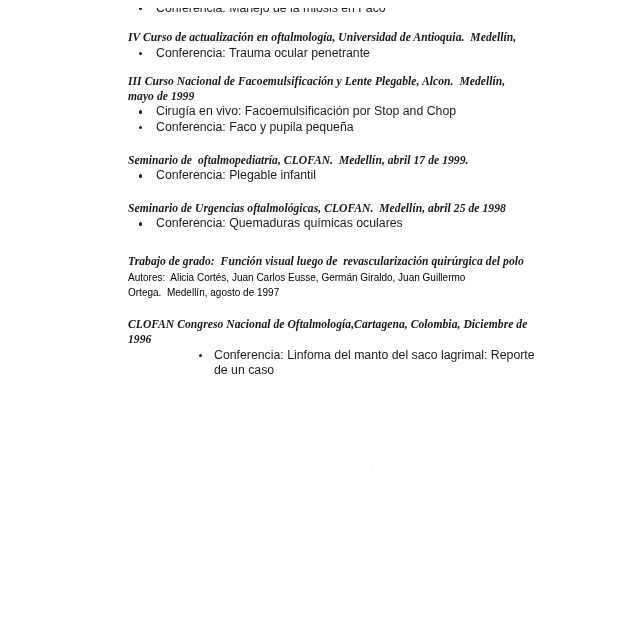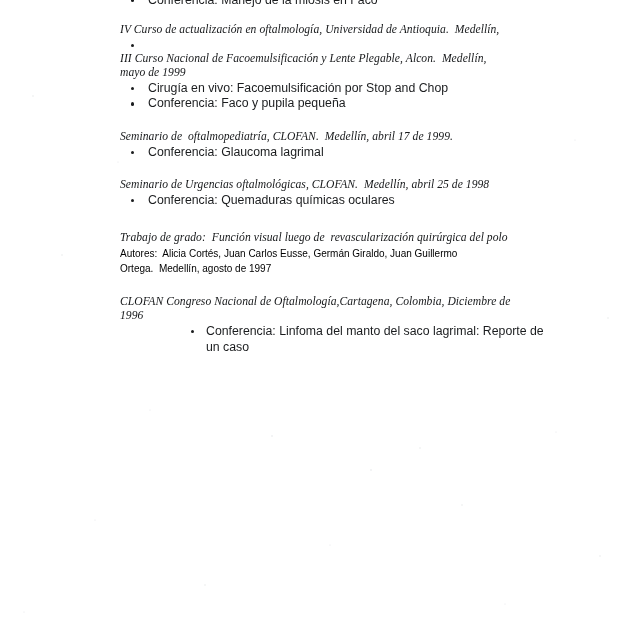--- a/index.html
+++ b/index.html
@@ -19,32 +19,32 @@
   #paper-noise {
     position: absolute;
     inset: 0;
     pointer-events: none;
     opacity: 0.5;
   }
 
   #page {
     position: absolute;
     inset: 0;
-    padding: 0;
+    padding: 8px;
   }
 
   
   .block {
     position: relative;
   }
 
   .heading {
     font-family: "Liberation Serif", serif;
     font-style: italic;
-    font-weight: normal;
+    font-weight: bold;
     font-size: 11.6px;
     line-height: 14.6px;
     color: #16181a;
     margin: 0;
     padding: 0 40px 0 120px;
     text-align: left;
     letter-spacing: 0.05px;
   }
 
   .heading .h-line {
@@ -158,20 +158,21 @@
 
   <div class="spacer-lg"></div>
 
   <section class="block">
     <p class="heading">
       <span class="h-line">IV Curso de actualización en oftalmología, Universidad de Antioquia.  Medellín,</span>
     </p>
     <ul class="items">
       <li>
         <span class="bullet"></span>
+        <span>Conferencia:  Trauma ocular penetrante</span>
       </li>
     </ul>
   </section>
 
   <div class="spacer-lg"></div>
 
   <section class="block">
     <p class="heading">
       <span class="h-line">III Curso Nacional de Facoemulsificación y Lente Plegable, Alcon.  Medellín,</span>
       <span class="h-line">mayo de 1999</span>
@@ -191,21 +192,21 @@
   <div class="spacer-lg"></div>
   <div class="spacer-sm"></div>
 
   <section class="block">
     <p class="heading">
       <span class="h-line">Seminario de  oftalmopediatría, CLOFAN.  Medellín, abril 17 de 1999.</span>
     </p>
     <ul class="items">
       <li>
         <span class="bullet"></span>
-        <span>Conferencia:  Glaucoma lagrimal</span>
+        <span>Conferencia:  Plegable infantil</span>
       </li>
     </ul>
   </section>
 
   <div class="spacer-lg"></div>
   <div class="spacer-sm"></div>
 
   <section class="block">
     <p class="heading">
       <span class="h-line">Seminario de Urgencias oftalmológicas, CLOFAN.  Medellín, abril 25 de 1998</span>

